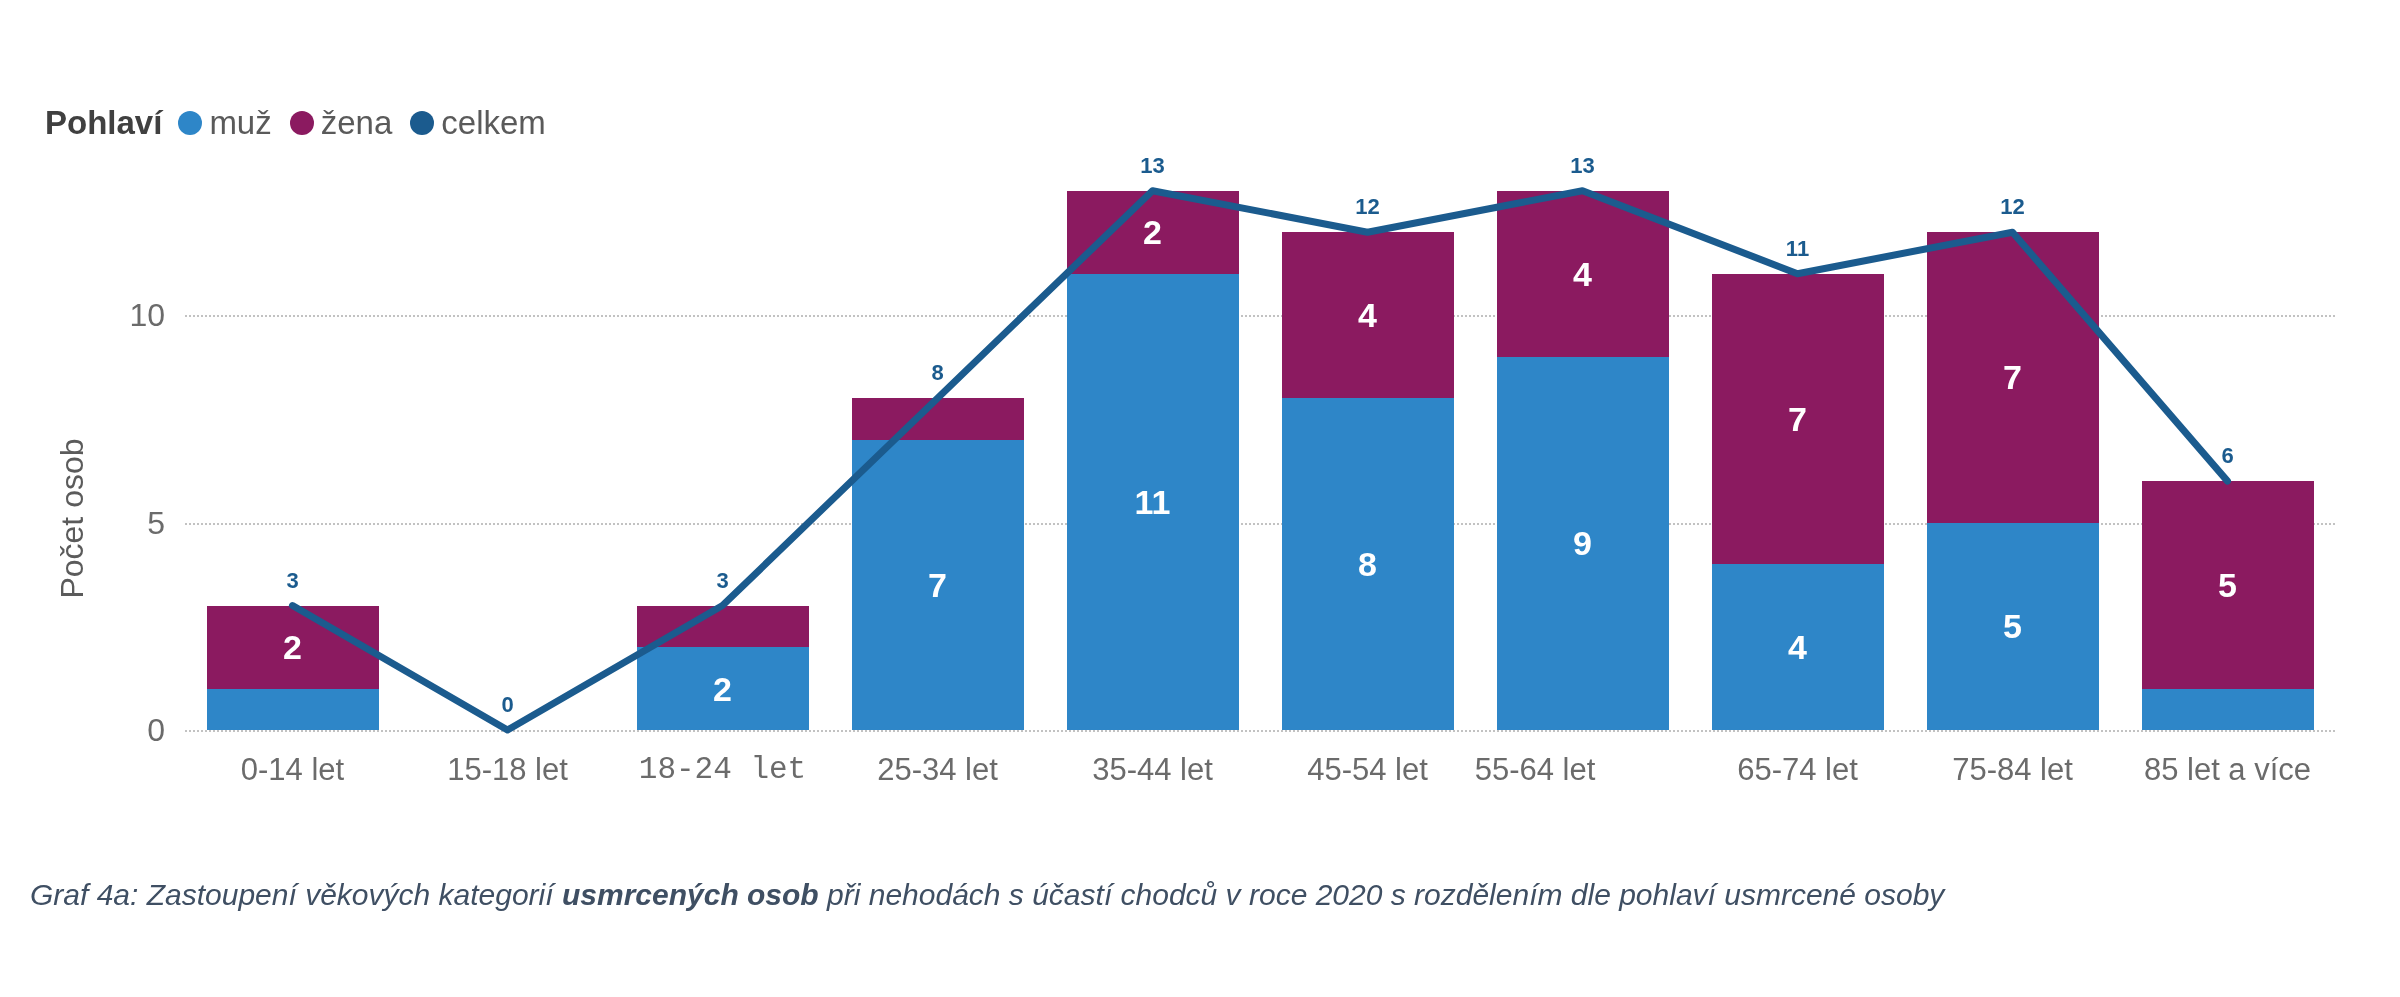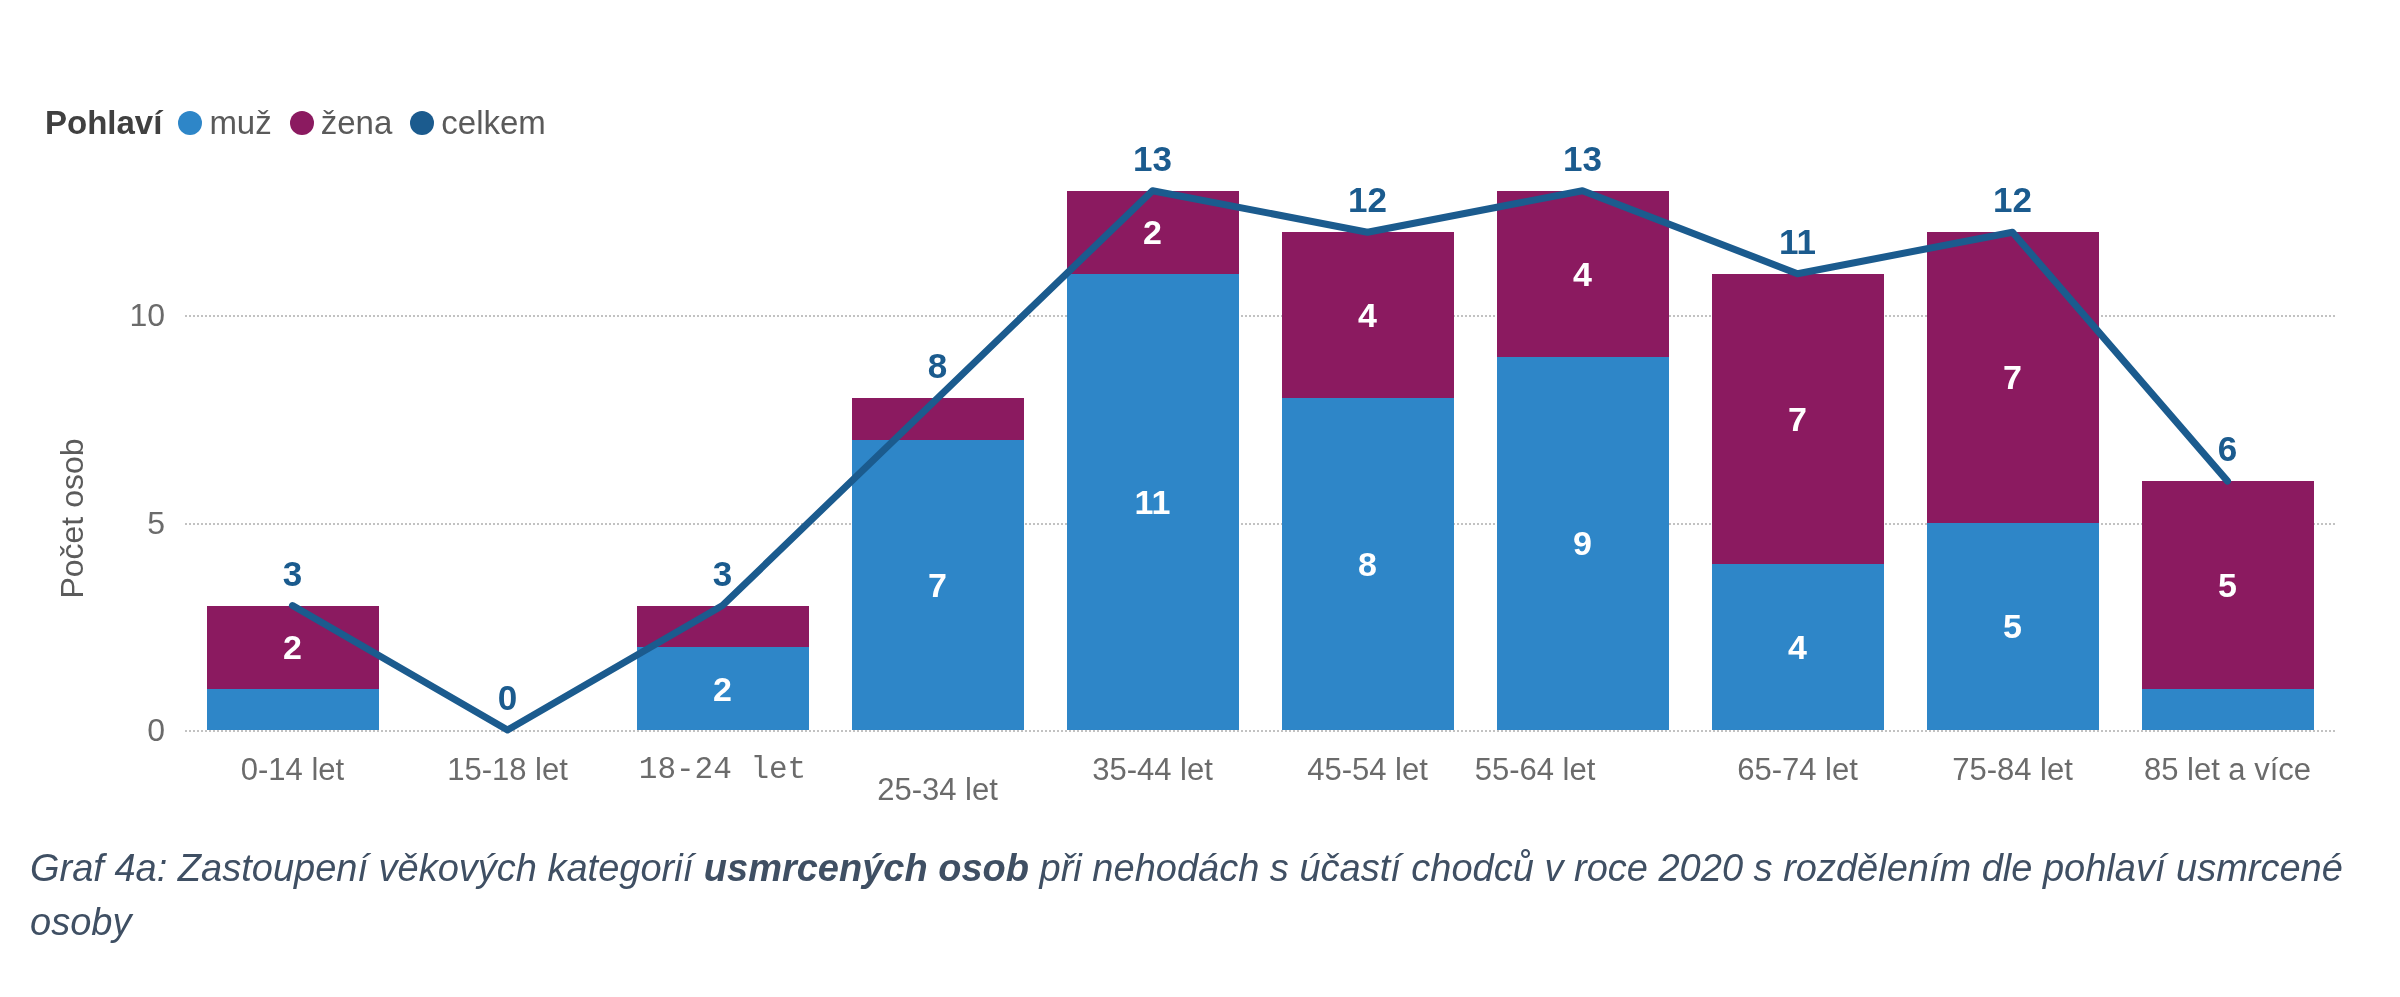--- a/index.html
+++ b/index.html
@@ -92,21 +92,21 @@
     color: #ffffff; font-weight: 700; font-size: 34px;
     line-height: 1; pointer-events: none;
   }
   .seg-zena { background: #8B1A60; }
   .seg-muz  { background: #2E86C8; }
 
   
   .line-svg { position: absolute; left: 185px; top: 0; width: 2150px; height: 560px; overflow: visible; }
   .total-label {
     position: absolute;
-    font-size: 35px; font-weight: 700; color: #1B5B8E;
+    font-size: 22px; font-weight: 700; color: #1B5B8E;
     transform: translate(-50%, -100%);
     white-space: nowrap;
   }
 
   
   .xtick {
     position: absolute;
     font-size: 31px; color: #6b6b6b;
     text-align: center;
     transform: translateX(-50%);
@@ -115,22 +115,22 @@
   .xlabel {
     position: absolute;
     left: 0; width: 2400px; top: 798px;
     text-align: center;
     font-size: 33px; color: #5b5b5b;
   }
 
   
   .caption {
     position: absolute;
-    left: 30px; top: 842px; width: 2330px;
-    font-size: 38px;
+    left: 30px; top: 874px; width: 2330px;
+    font-size: 30px;
     line-height: 1.42;
     font-style: italic;
     color: #3f4f63;
   }
   .caption b { font-weight: 700; font-style: italic; }
 </style>
 </head>
 <body>
 
 <div id="root">
@@ -242,21 +242,21 @@
         <div class="total-label" style="left: 1367.5px; top: 50.2222px;">12</div>
         <div class="total-label" style="left: 1582.5px; top: 8.74074px;">13</div>
         <div class="total-label" style="left: 1797.5px; top: 91.7037px;">11</div>
         <div class="total-label" style="left: 2012.5px; top: 50.2222px;">12</div>
         <div class="total-label" style="left: 2227.5px; top: 299.111px;">6</div>
       </div>
     <div id="xticks">
         <div class="xtick" style="left: 292.5px; top: 582px;">0-14 let</div>
         <div class="xtick" style="left: 507.5px; top: 582px;">15-18 let</div>
         <div class="xtick" style="left: 722.5px; top: 582px; font-family: Liberation Mono, monospace;">18-24 let</div>
-        <div class="xtick" style="left: 937.5px; top: 582px; margin-top: 20px;">25-34 let</div>
+        <div class="xtick" style="left: 937.5px; top: 582px;">25-34 let</div>
         <div class="xtick" style="left: 1152.5px; top: 582px;">35-44 let</div>
         <div class="xtick" style="left: 1367.5px; top: 582px;">45-54 let</div>
         <div class="xtick" style="left: 1535px; top: 582px;">55-64 let</div>
         <div class="xtick" style="left: 1797.5px; top: 582px;">65-74 let</div>
         <div class="xtick" style="left: 2012.5px; top: 582px;">75-84 let</div>
         <div class="xtick" style="left: 2227.5px; top: 582px;">85 let a více</div>
       </div>
   </div>
 
 

